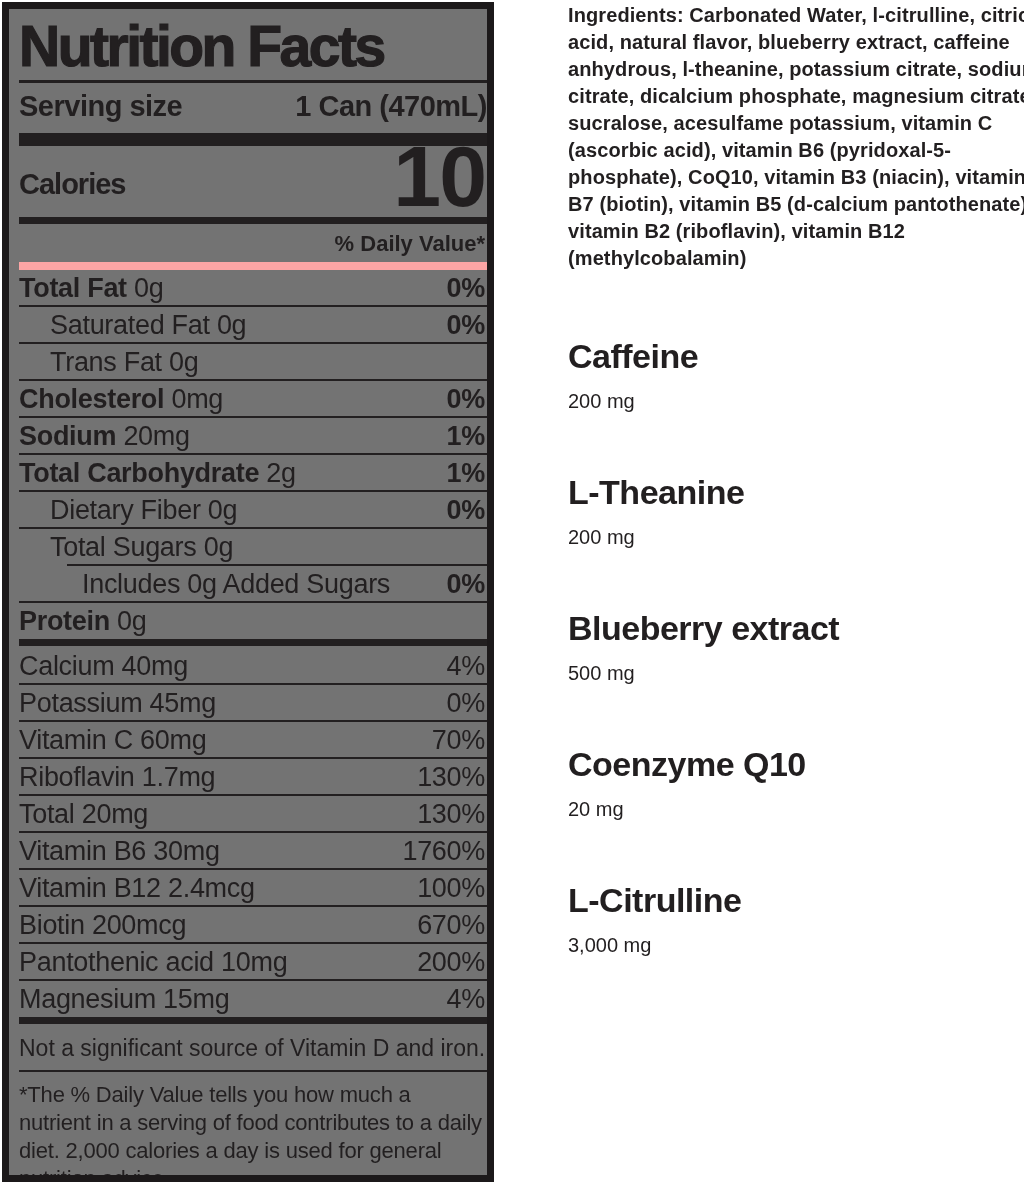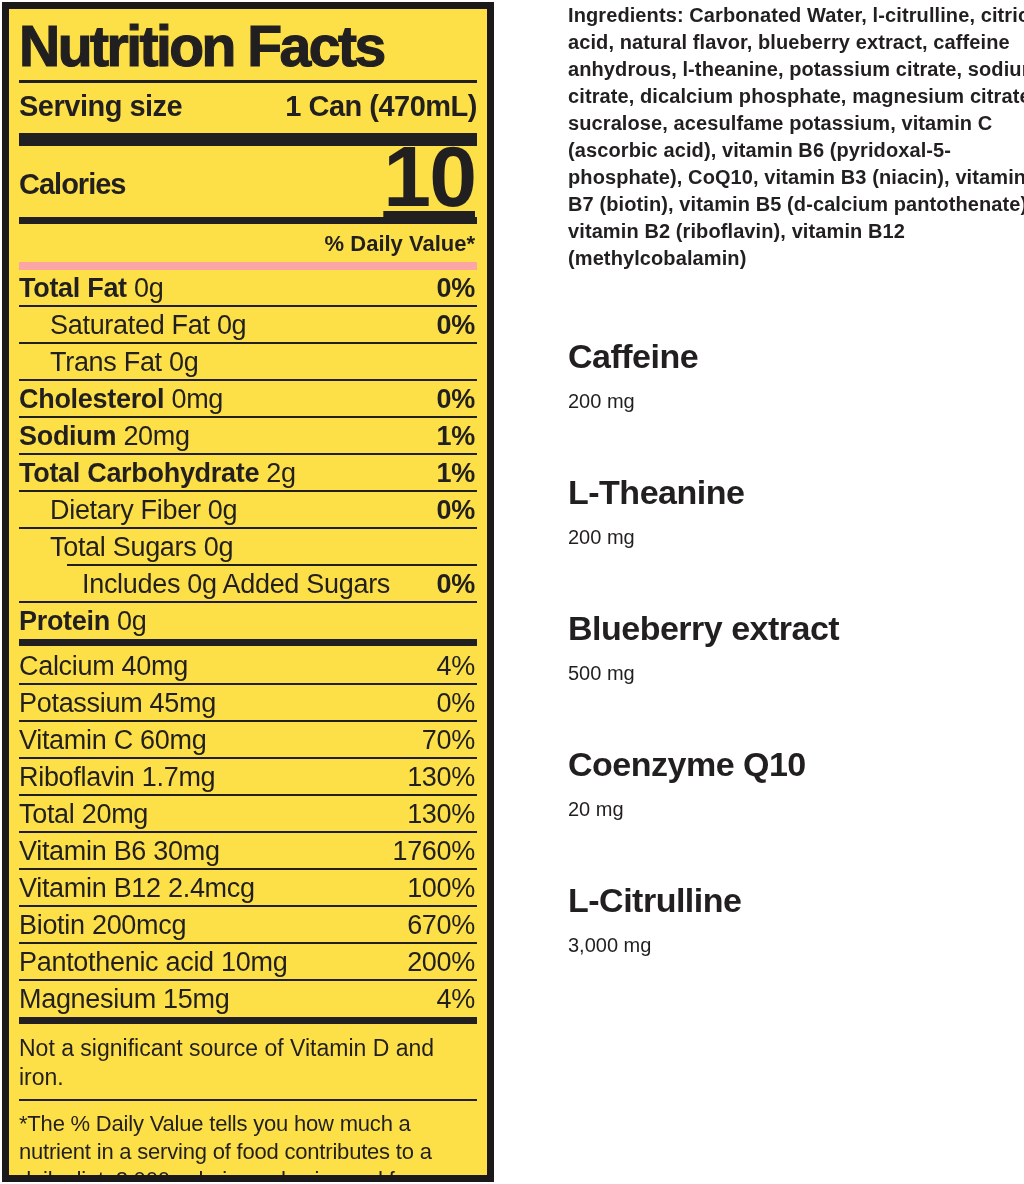--- a/index.html
+++ b/index.html
@@ -11,22 +11,22 @@
     font-family: "Liberation Sans", sans-serif;
     overflow: hidden;
   }
 
   
   .nf-panel {
     position: absolute;
     left: 2px; top: 2px;
     width: 492px; height: 1180px;
     border: 7px solid #1c191a;
-    background: #fde047;
-    padding: 6px 10px 8px 10px;
+    background: #737373;
+    padding: 6px 0 8px 10px;
     overflow: hidden;
   }
   .nf-title {
     font-size: 57px;
     font-weight: 900;
     letter-spacing: -2.5px;
     line-height: 62px;
     white-space: nowrap;
     -webkit-text-stroke: 1.2px #221f20;
   }
@@ -37,21 +37,21 @@
     padding: 7px 0 8px 0;
     letter-spacing: -0.5px;
   }
   .bar13 { height: 13px; background: #221f20; margin: 2px 0 4px 0; }
   .bar7  { height: 7px;  background: #221f20; }
   .cal-block { position: relative; padding: 9px 0 4px 0; }
   .cal-amount { font-size: 23px; font-weight: bold; line-height: 28px; letter-spacing: -0.3px; }
   .cal-word { font-size: 29px; font-weight: 900; line-height: 50px; letter-spacing: -1px; }
   .cal-num {
     position: absolute; right: 2px; bottom: -4px;
-    font-size: 86px; font-weight: 900; line-height: 82px; letter-spacing: -2px; text-decoration: underline;
+    font-size: 86px; font-weight: 900; line-height: 82px; letter-spacing: -2px;
   }
   .bar-cal { margin: 4px 0 0 0; }
   .dv-header {
     font-size: 22px; font-weight: bold; text-align: right;
     padding: 7px 2px 5px 0;
     border-bottom: 8px solid #fca5a5;
   }
   .row {
     display: flex; justify-content: space-between; align-items: baseline;
     font-size: 27px; line-height: 30px;

